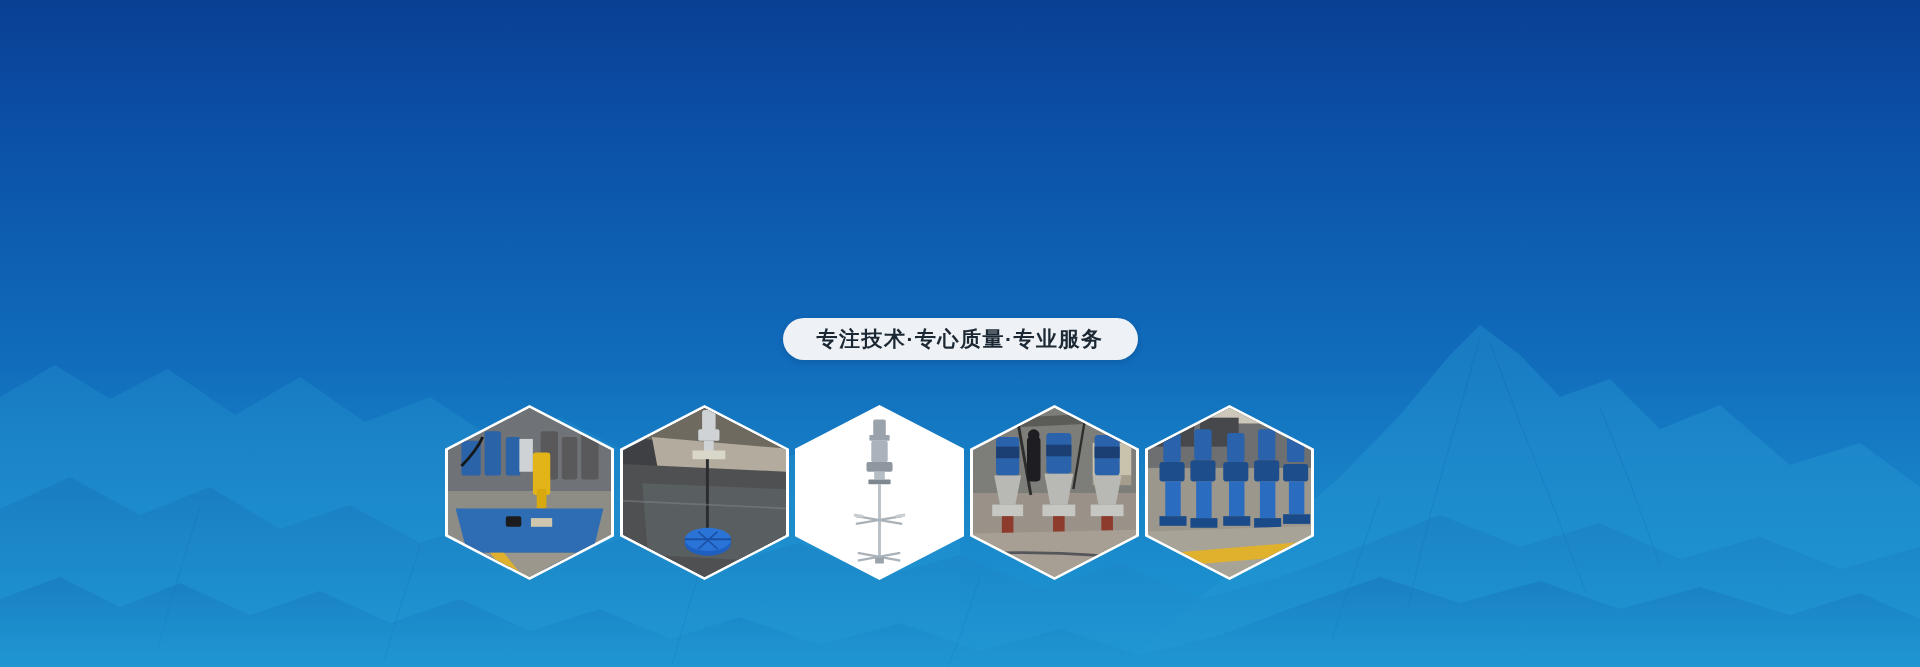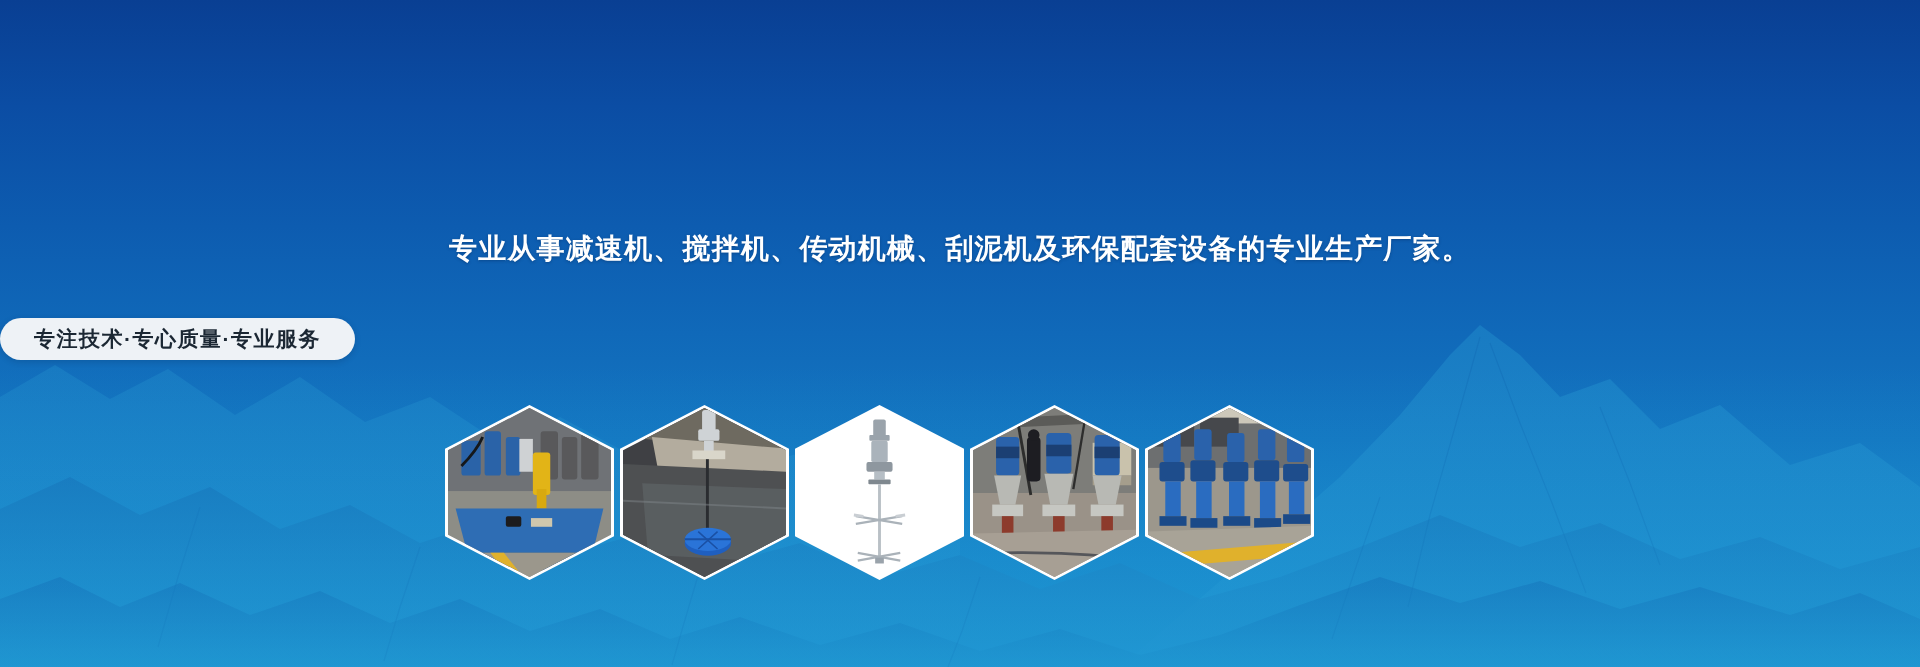--- a/index.html
+++ b/index.html
@@ -51,21 +51,21 @@
     line-height:34px;
     text-shadow:0 1px 3px rgba(0,30,70,.35);
     white-space:nowrap;
   }
 
   
   .pill-wrap{
     position:absolute;
     left:0; top:318px;
     width:1920px;
-    text-align:left;
+    text-align:center;
   }
   .pill{
     display:inline-block;
     background:#eef2f6;
     color:#1b2733;
     font-size:21px;
     font-weight:700;
     letter-spacing:1.5px;
     line-height:42px;
     height:42px;
@@ -147,21 +147,20 @@
         <path d="M200,260 L178,330 L158,400"></path>
         <path d="M420,300 L400,360 L384,414"></path>
         <path d="M700,322 L684,376 L672,418"></path>
         <path d="M980,330 L962,384 L948,420"></path>
       </g>
     </svg>
   </div>
 
   <div class="haze"></div>
 
-  <div class="headline">专业从事减速机、搅拌机、传动机械、刮泥机及环保配套设备的专业生产厂家。</div>
 
   <div class="pill-wrap">
     <span class="pill">专注技术·专心质量·专业服务</span>
   </div>
 
   <div class="hex-row">
 
     <div class="hex">
       <div class="hex-inner">
         <svg viewBox="0 0 169 175" preserveAspectRatio="xMidYMid slice">

